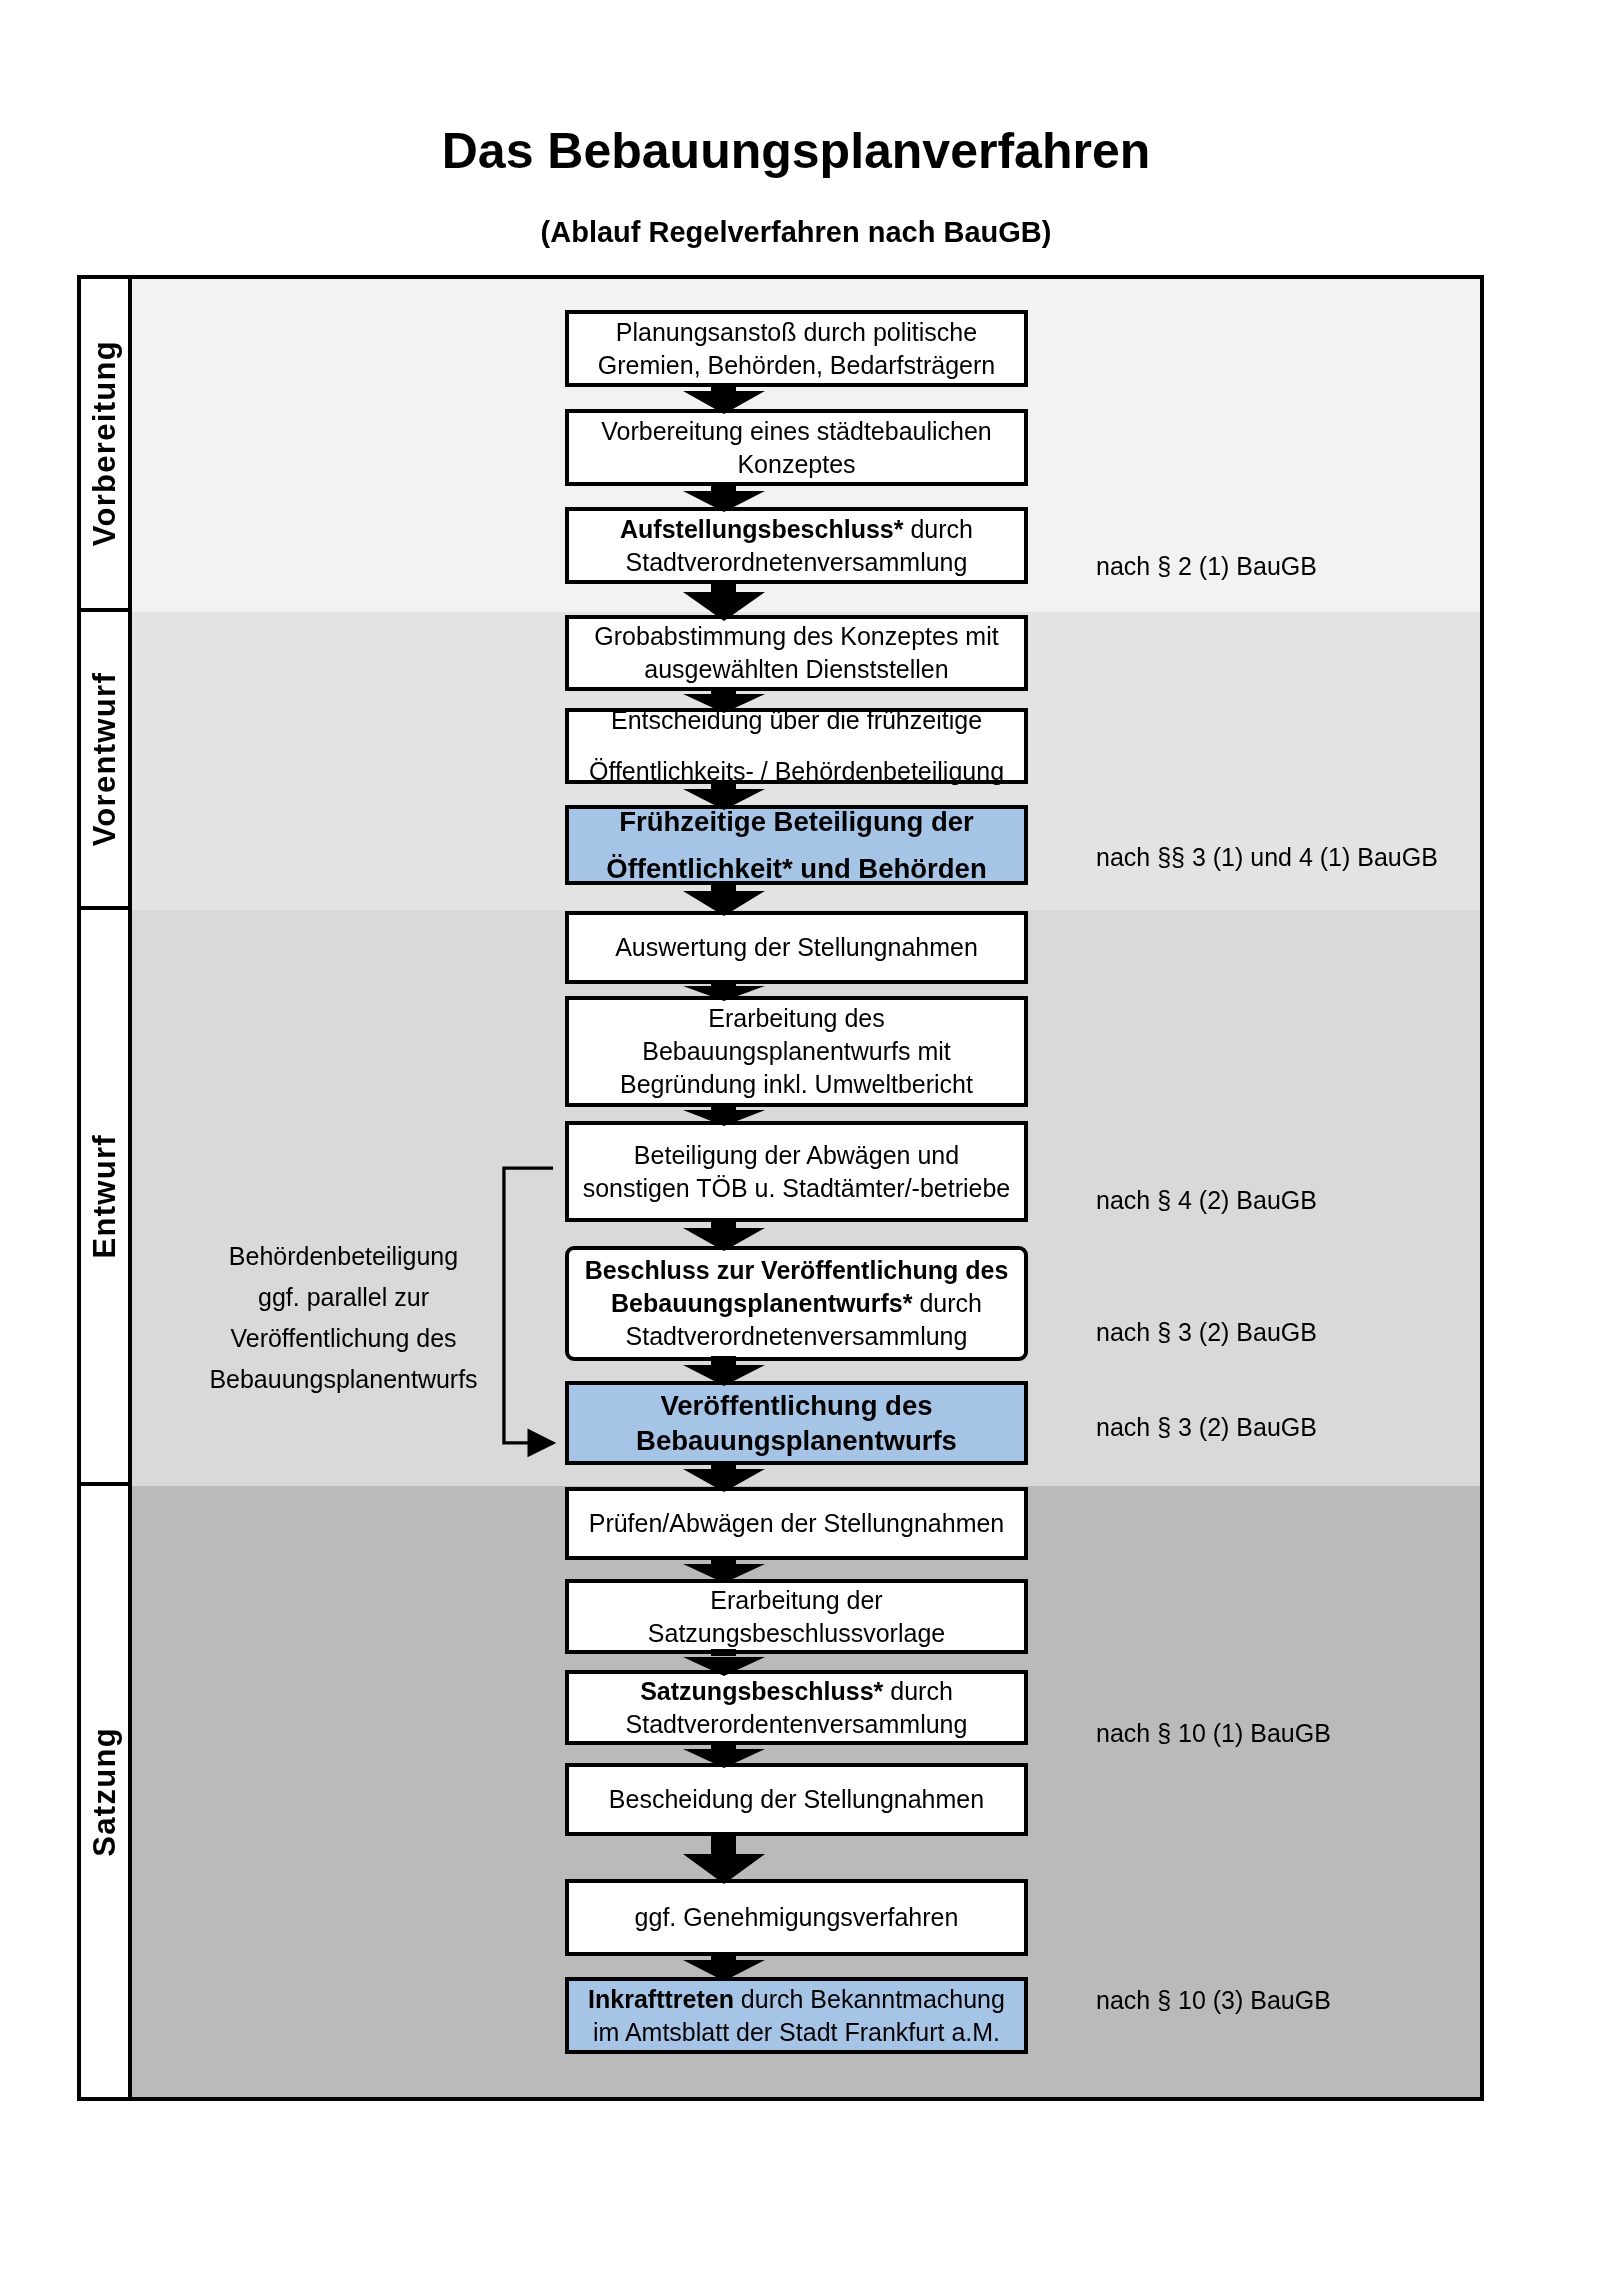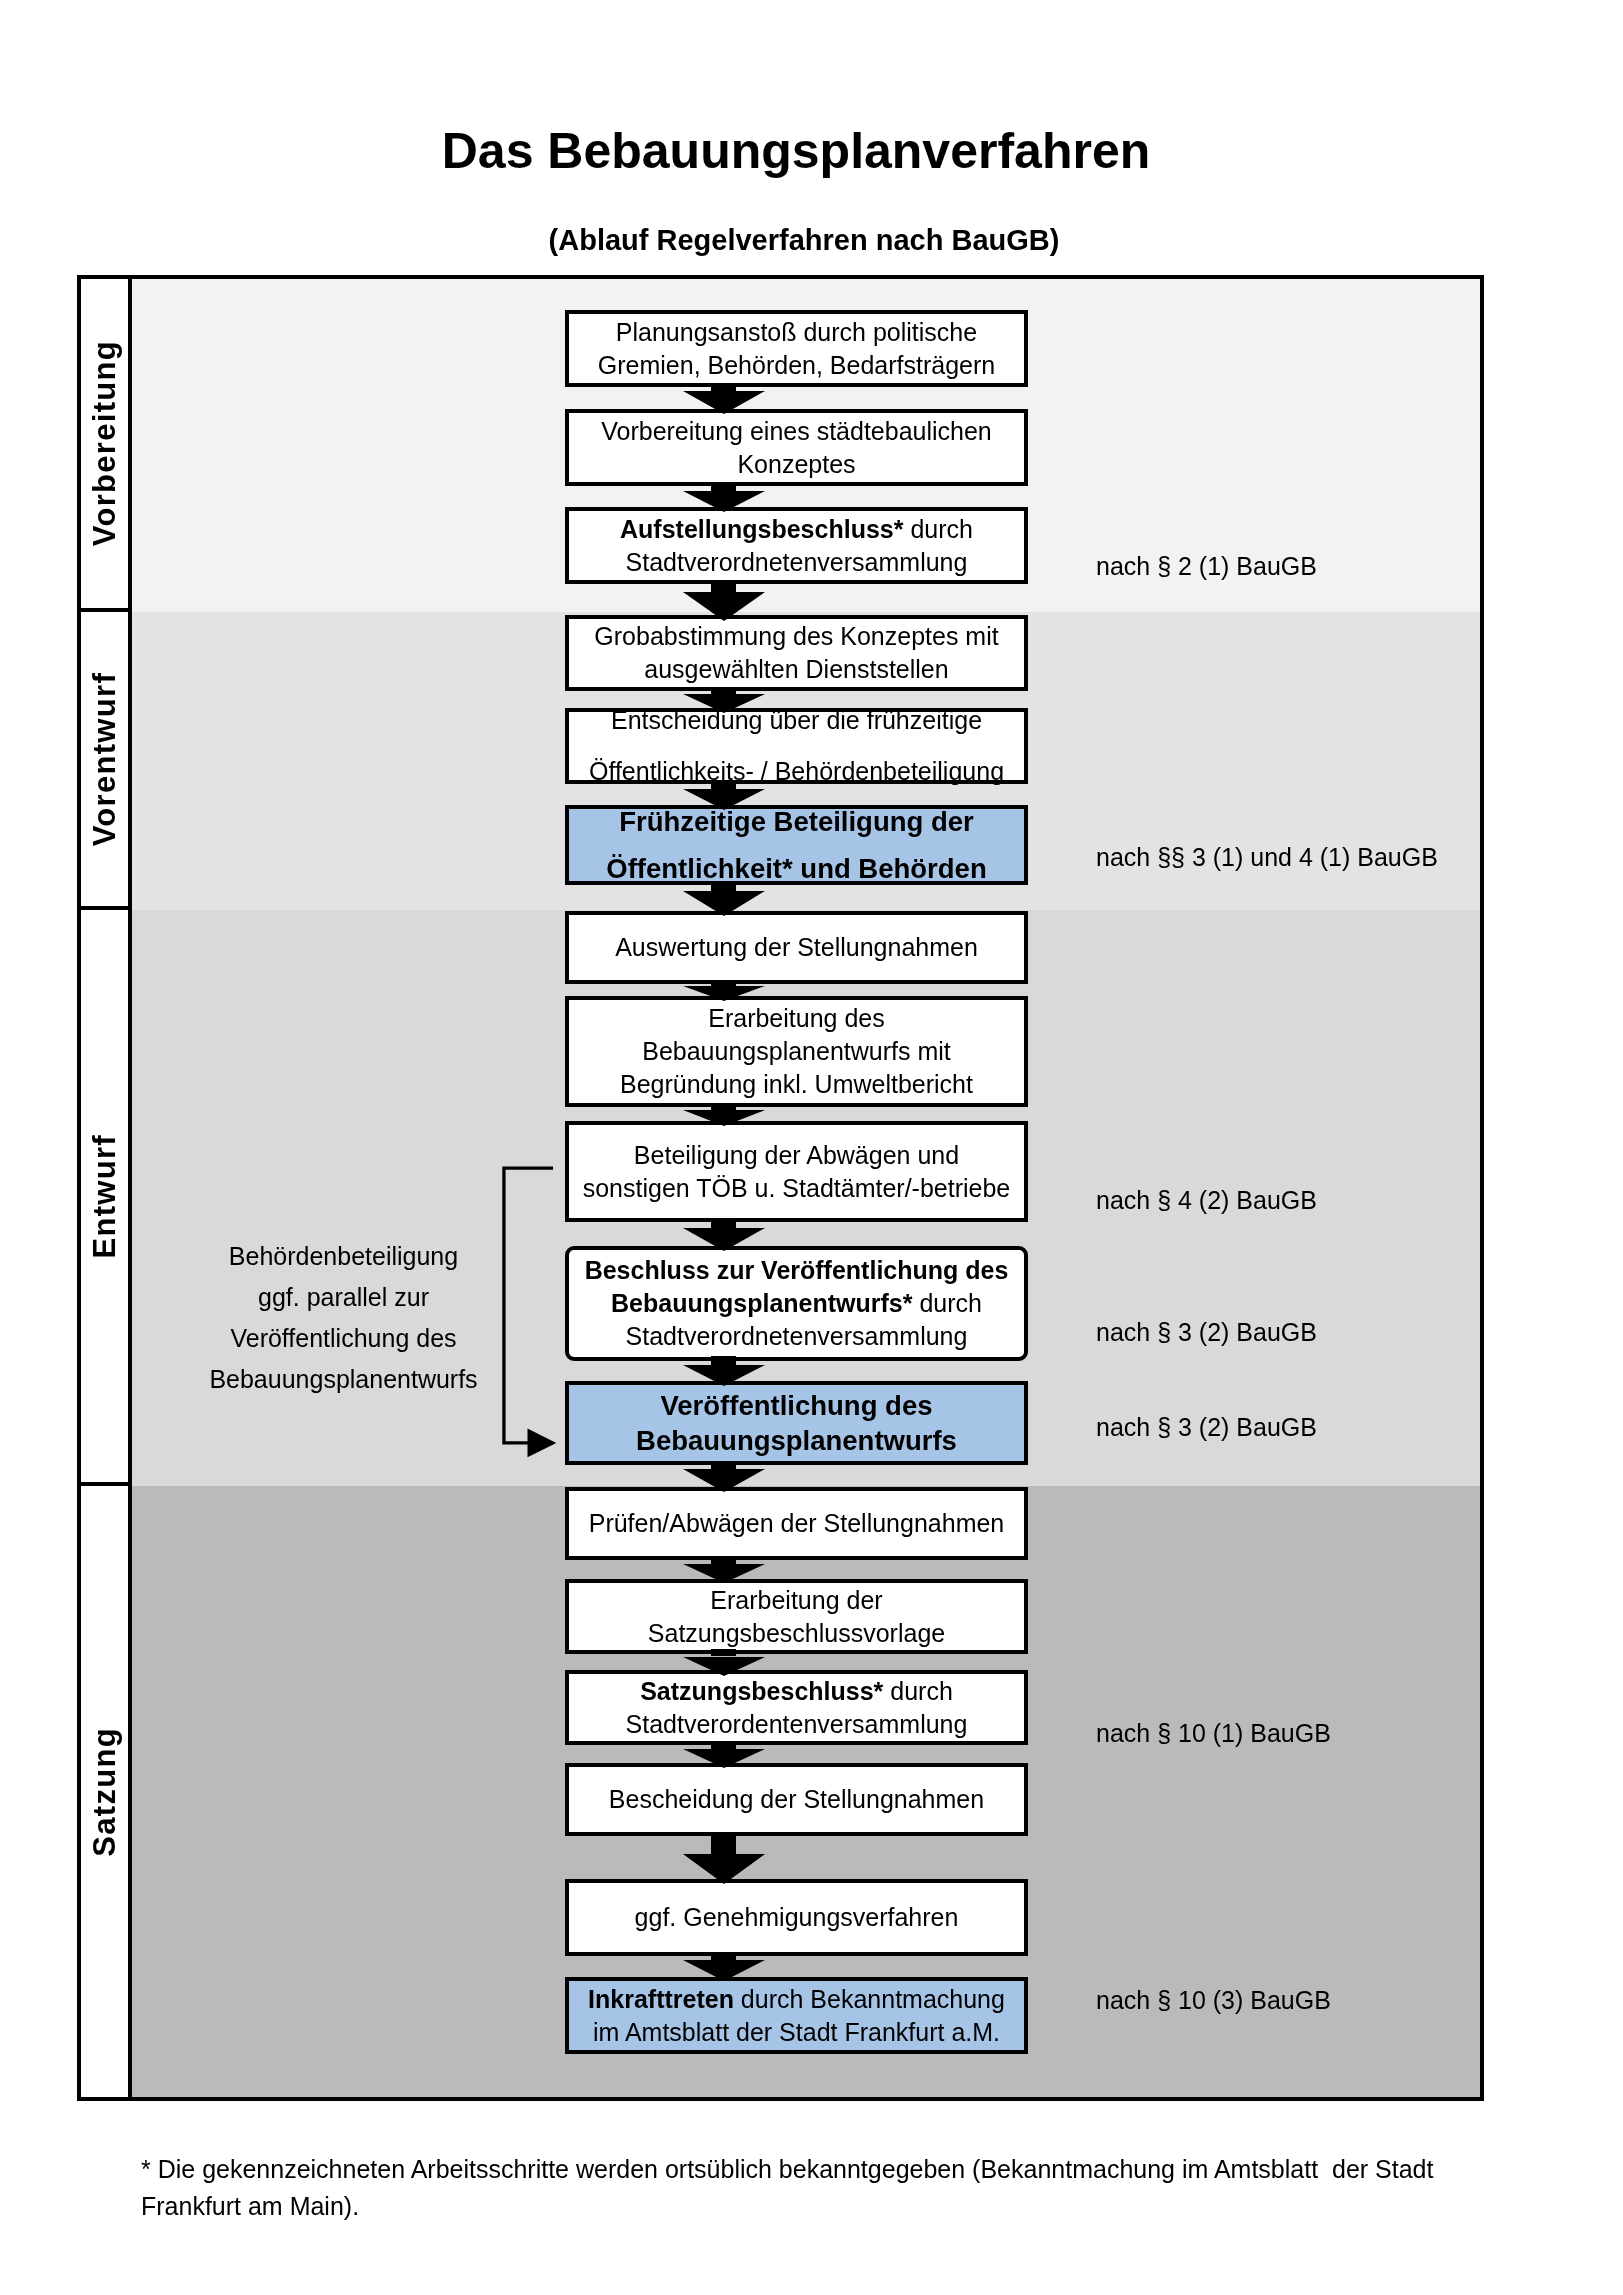--- a/index.html
+++ b/index.html
@@ -5,21 +5,21 @@
   html,body{margin:0;padding:0;background:#ffffff;}
   .page{
     position:relative;width:1623px;height:2295px;background:#ffffff;
     font-family:"Liberation Sans", sans-serif;color:#000;overflow:hidden;
   }
   .title{
     position:absolute;top:122px;left:0;width:1592px;margin:0;
     text-align:center;font-size:50px;font-weight:bold;letter-spacing:0px;
   }
   .subtitle{
-    position:absolute;top:216px;left:0;width:1592px;margin:8px;
+    position:absolute;top:216px;left:0;width:1592px;margin:0;
     text-align:center;font-size:29px;font-weight:bold;
   }
   .chart{
     position:absolute;left:77px;top:275px;width:1407px;height:1826px;
     border:4.6px solid #000;box-sizing:border-box;
   }
   .phase-row{display:flex;width:100%;}
   .phase-label-cell{
     width:51px;min-width:51px;box-sizing:border-box;background:#ffffff;
     border-right:4.6px solid #000;display:flex;align-items:center;justify-content:center;
@@ -206,16 +206,14 @@
         <div>ggf. parallel zur</div>
         <div>Veröffentlichung des</div>
         <div>Bebauungsplanentwurfs</div>
       </div>
       <svg class="connector-svg" width="1623" height="2295" viewBox="0 0 2480 3507">
         <polyline points="845,1785 770,1785 770,2205 808,2205" fill="none" stroke="#000" stroke-width="5"></polyline>
         <polygon points="806,2183 806,2227 850,2205" fill="#000"></polygon>
       </svg>
     </div>
 
-  <p class="footnote">* Die gekennzeichneten Arbeitsschritte werden ortsüblich bekanntgegeben (Bekanntmachung im Amtsblatt  der Stadt
-Frankfurt am Main).</p>
 </div>
 
 
 </body></html>

